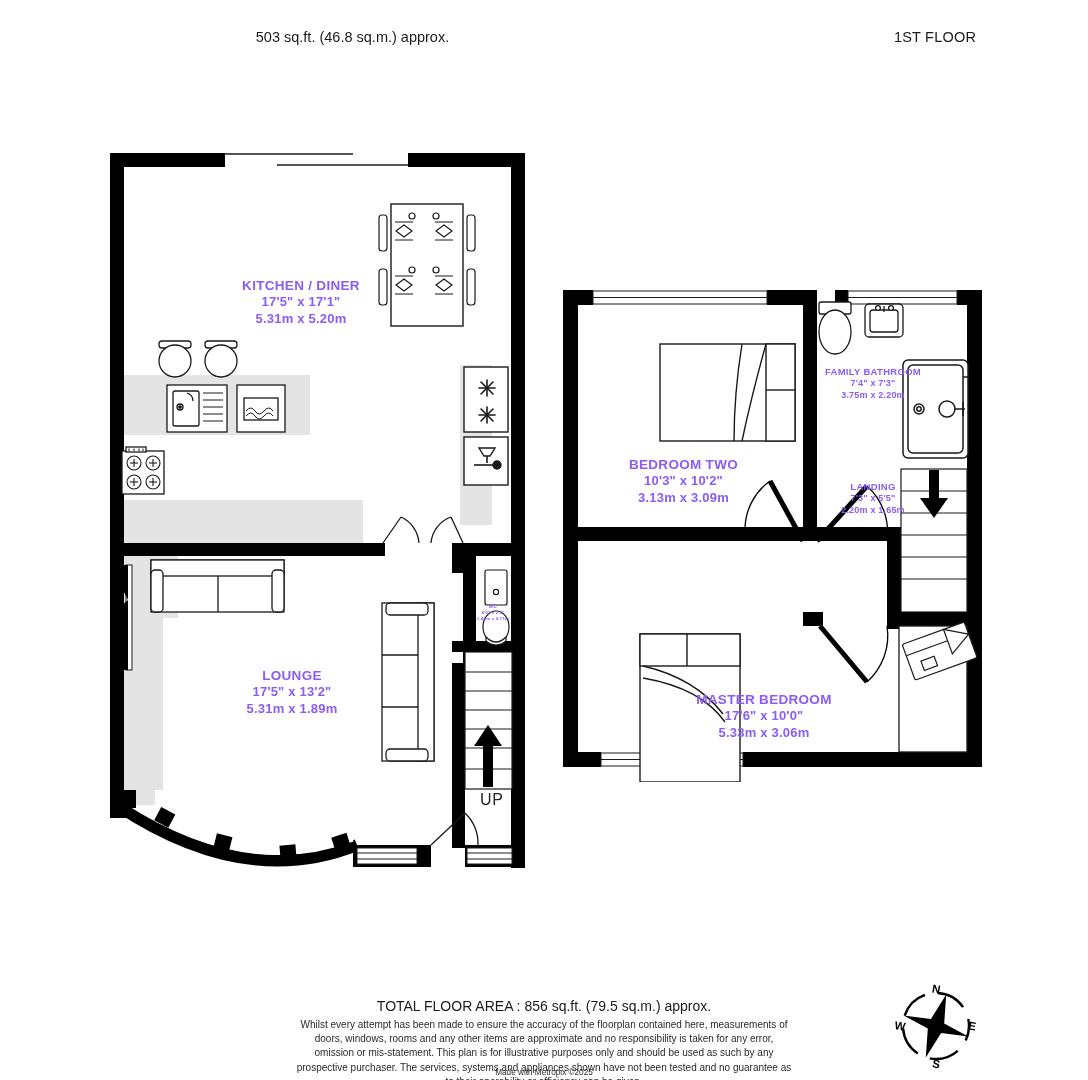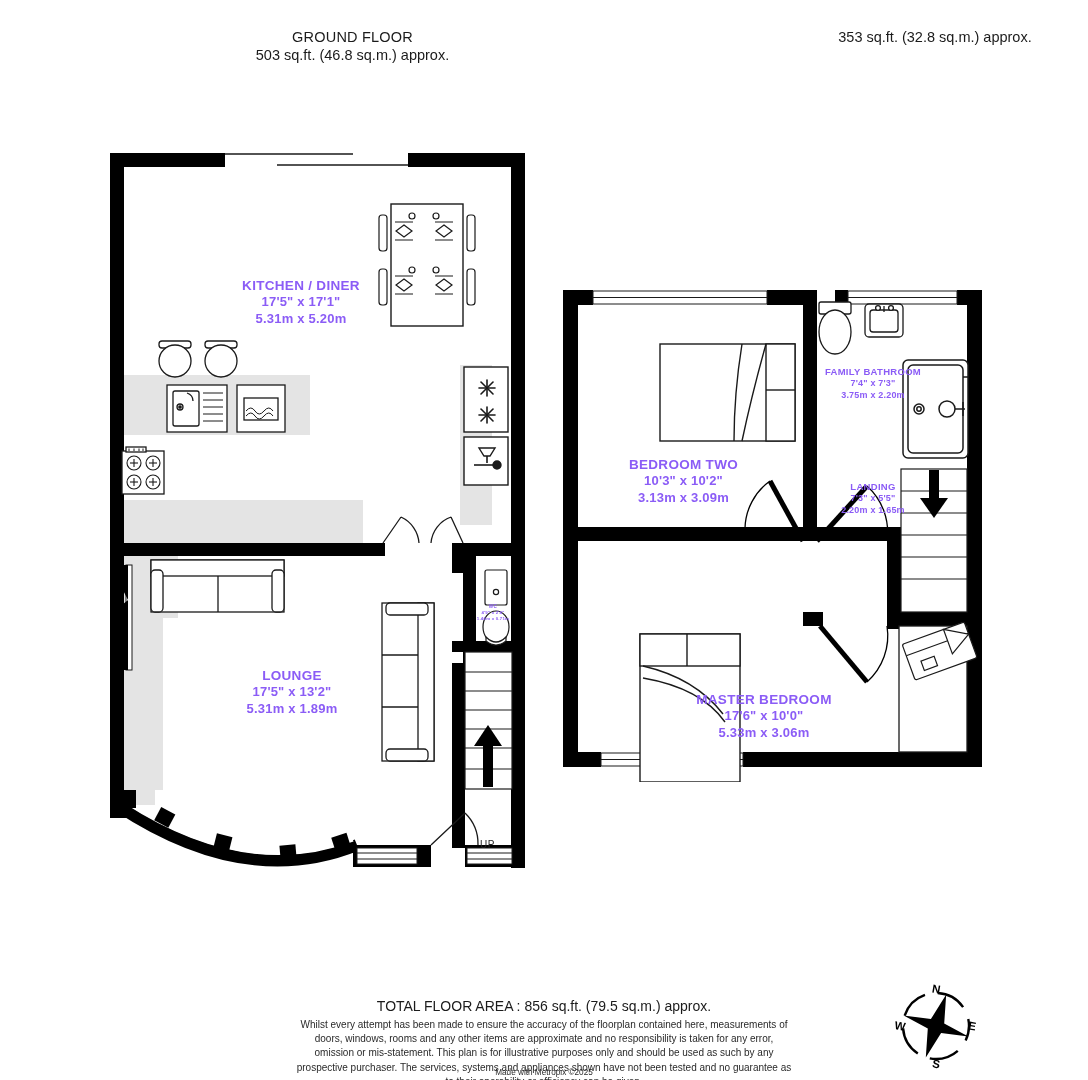--- a/index.html
+++ b/index.html
@@ -31,36 +31,35 @@
   .room-label.tiny .d1,.room-label.tiny .d2{font-size:4.4px;}
 
   
   #total-area{position:absolute;left:0;top:998px;width:1088px;text-align:center;
                font-size:14px;color:#1b1b1b;}
   #disclaimer{position:absolute;left:294px;top:1018px;width:500px;text-align:center;
                font-size:10px;line-height:1.42;color:#2a2a2a;}
   #madewith{position:absolute;left:0;top:1068px;width:1088px;text-align:center;
                font-size:8.2px;color:#2a2a2a;}
 
-  .up-label{position:absolute;font-size:10px;color:#222;letter-spacing:.6px;margin-top:48px;}
+  .up-label{position:absolute;font-size:16px;color:#222;letter-spacing:.6px;}
 
   svg{display:block;}
 </style>
 </head>
 <body>
 
 <div class="stage">
 
   <div class="floor-head" id="gf-head">
-    <div class="ttl">GROUND FLOOR</div>
     <div class="sub">503 sq.ft. (46.8 sq.m.) approx.</div>
   </div>
 
   <div class="floor-head" id="ff-head">
-    <div class="sub">353 sq.ft. (32.8 sq.m.) approx.</div>
+    <div class="ttl">1ST FLOOR</div>
   </div>
 
   <div class="abs" style="left:95px;top:145px;">
   <svg width="450" height="740" viewBox="0 0 450 740" xmlns="http://www.w3.org/2000/svg">
 
     <g fill="#e4e4e4" stroke="none">
       <rect x="25" y="230" width="190" height="60"></rect>
       <rect x="365" y="220" width="32" height="160"></rect>
       <rect x="18" y="355" width="250" height="48"></rect>
       <rect x="25" y="403" width="58" height="70"></rect>

